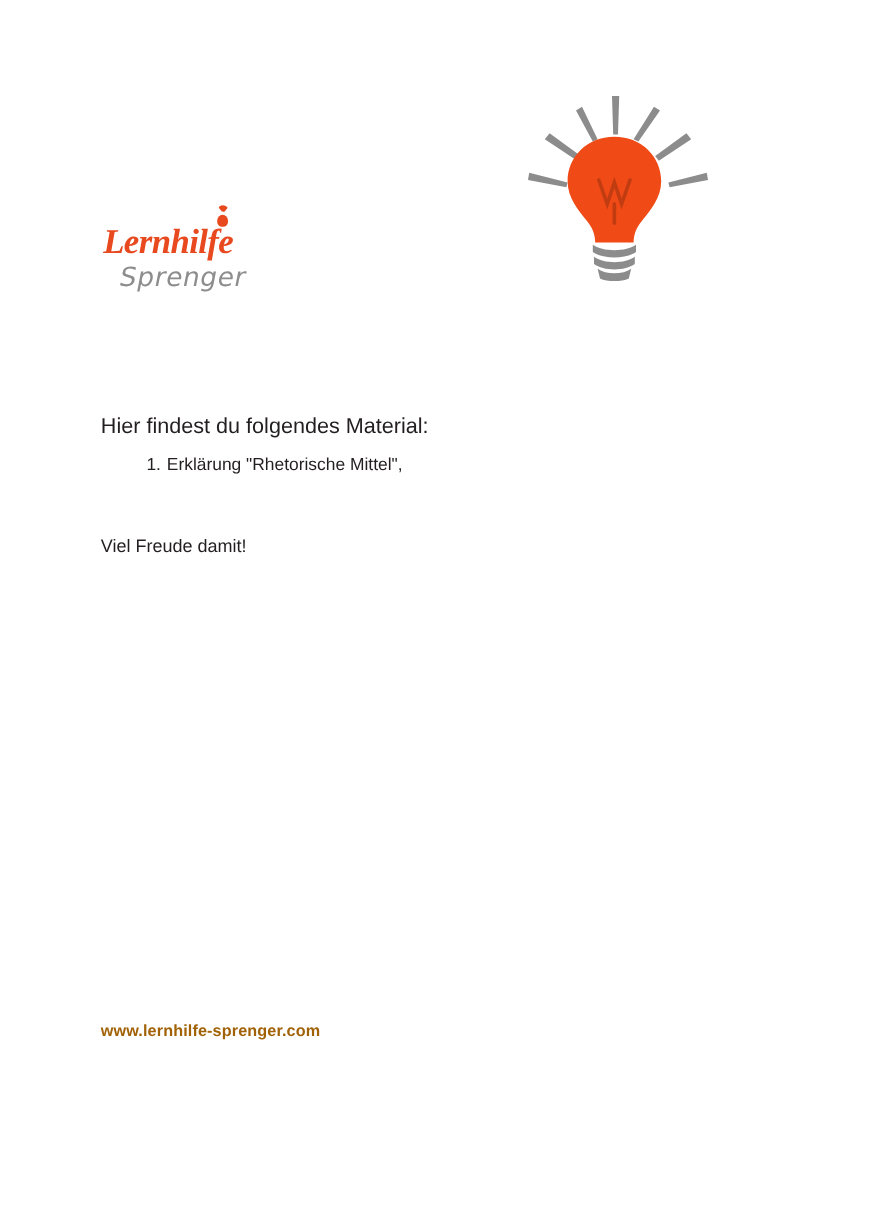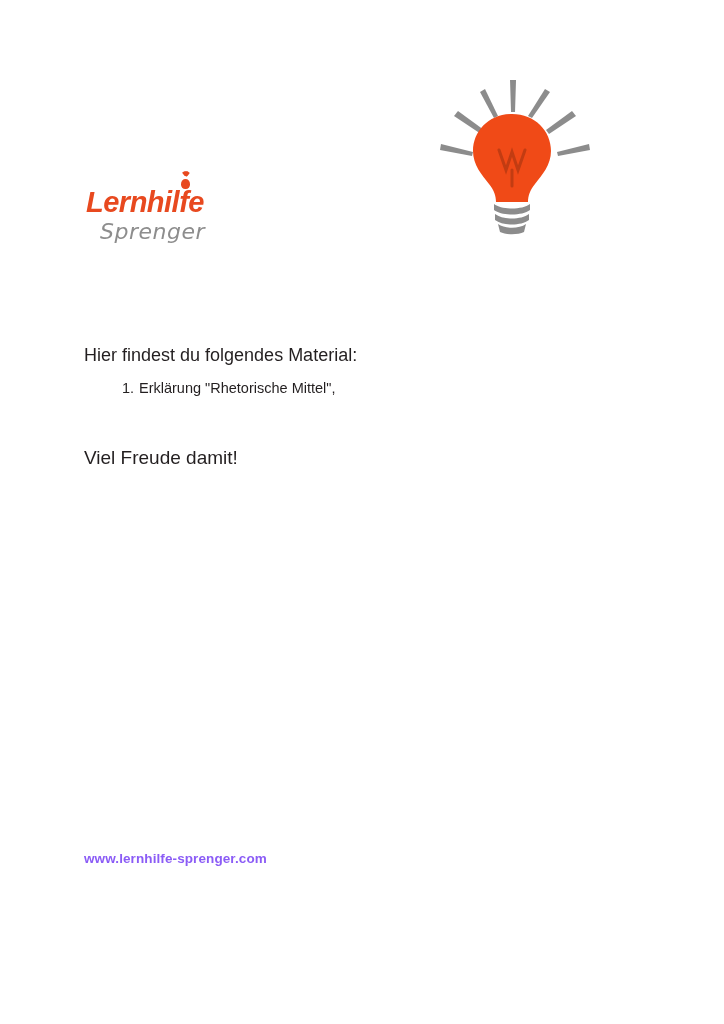--- a/index.html
+++ b/index.html
@@ -27,21 +27,21 @@
     position: absolute;
     left: 86px;
     top: 170px;
     width: 144px;
     height: 82px;
   }
   .logo-wordmark .lernhilfe {
     position: absolute;
     left: 0px;
     top: 16px;
-    font-family: Liberation Sans, sans-serif;
+    font-family: Liberation Serif, serif;
     font-style: italic;
     font-weight: bold;
     font-size: 29px;
     letter-spacing: -0.5px;
     color: #e8491f;
     white-space: nowrap;
   }
   .logo-wordmark .sprenger {
     position: absolute;
     left: 14px;
@@ -118,32 +118,32 @@
   }
   .list li {
     white-space: nowrap;
     margin-bottom: 17px;
   }
   .list li .num { display: inline-block; width: 17px; }
   .closing {
     position: absolute;
     left: 84px;
     top: 447px;
-    font-size: 19px;
+    font-size: 15px;
     color: #231f20;
     white-space: nowrap;
   }
 
   .footer {
     position: absolute;
     left: 84px;
     top: 851px;
     font-size: 13.5px;
     font-weight: bold;
-    color: #8b5cf6;
+    color: #a16207;
     letter-spacing: 0.1px;
     white-space: nowrap;
   }
 </style>
 </head>
 <body>
 
 <div class="page">
 
   <div class="logo-wordmark">

